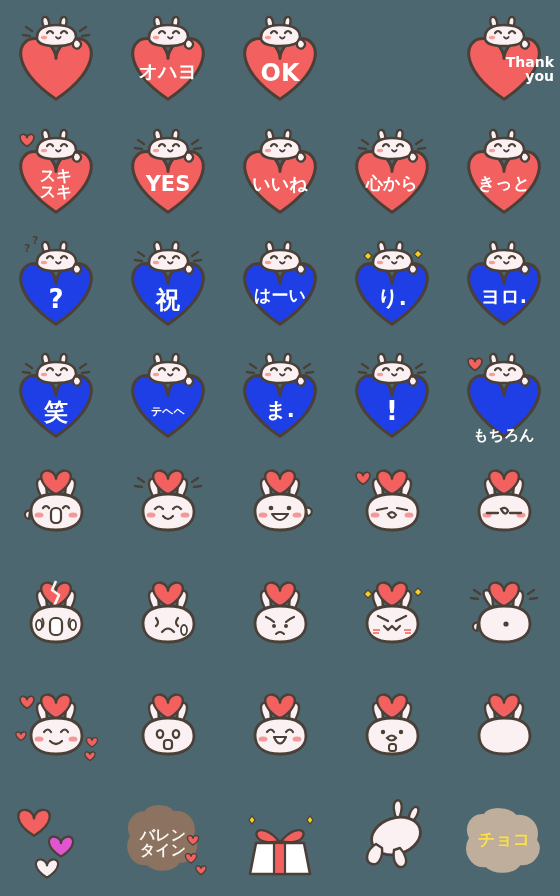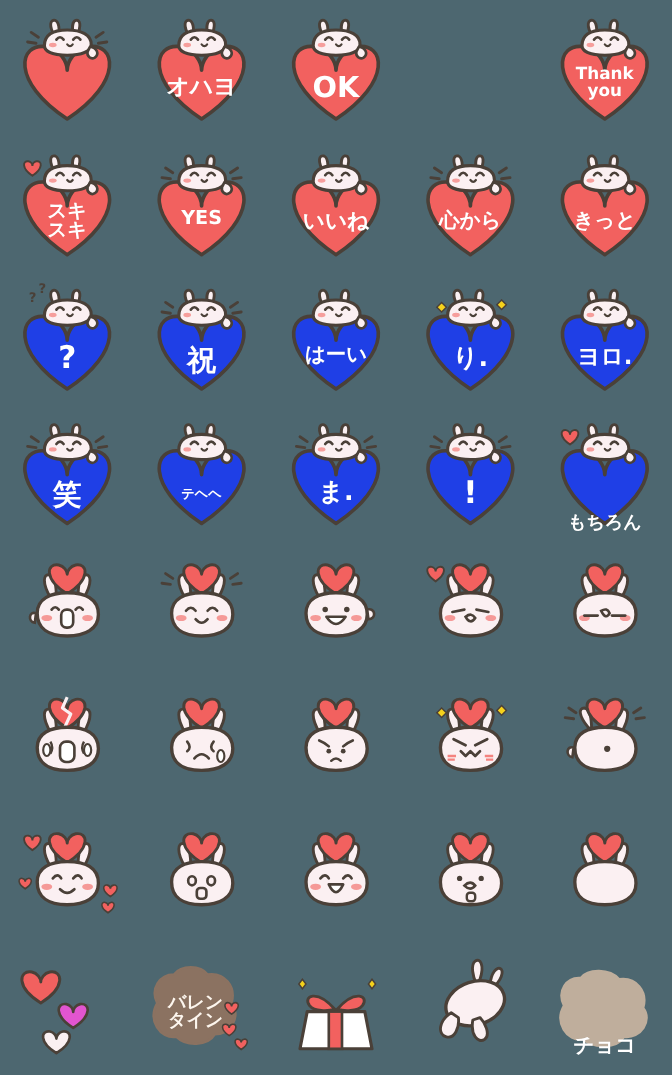--- a/index.html
+++ b/index.html
@@ -30,21 +30,21 @@
     text-align:center;
     color:#ffffff;
     font-family:"DejaVu Sans", sans-serif;
     font-weight:700;
     pointer-events:none;
     letter-spacing:0px;
     text-shadow:0 0 1px rgba(0,0,0,.08);
   }
   .cap.two{line-height:1.02;}
   .cap.brown{color:#fdf6ee;}
-  .cap.choco{color:#ffffff;margin-top:32px;}
+  .cap.choco{color:#fde047;}
 </style>
 </head>
 <body>
 
 <div id="grid">
     <div class="cell" style="left: 0px; top: -1px;">
       <div class="art">
         <svg viewBox="0 0 100 100" xmlns="http://www.w3.org/2000/svg">
           <g stroke="#4a4038" stroke-width="2.4" stroke-linecap="round">
             <path d="M20 22 L 26 26"></path>
@@ -106,21 +106,21 @@
           <path d="M 50 94.2 C 2.8800000000000026 63.4, 8.959999999999994 29.799999999999997, 33.28 34 C 43.92 36.1, 49.99 46.6, 50 53.6 C 50.01 46.6, 56.08 36.1, 66.72 34 C 91.04 29.799999999999997, 97.12 63.4, 50 94.2 Z" fill="#f2615f" stroke="#4a4038" stroke-width="3" stroke-linejoin="round"></path>
           <path d="M40 26 C 34 16, 36 11, 40 12 C 43 13, 44 20, 43 26 Z" fill="#fbf0f2" stroke="#4a4038" stroke-width="2.4" stroke-linejoin="round"></path>
           <path d="M58 26 C 62 16, 61 11, 57 12 C 54 13, 54 20, 55 26 Z" fill="#fbf0f2" stroke="#4a4038" stroke-width="2.4" stroke-linejoin="round"></path>
           <path d="M31 33 C 31 23, 40 20, 50 20 C 62 20, 70 24, 70 32 C 70 38, 62 41, 50 41 C 38 41, 31 38, 31 33 Z" fill="#fbf0f2" stroke="#4a4038" stroke-width="2.6" stroke-linejoin="round"></path>
           <path d="M41 28 q 3 -4 6 0" fill="none" stroke="#4a4038" stroke-width="2.2" stroke-linecap="round"></path>
           <path d="M55 28 q 3 -4 6 0" fill="none" stroke="#4a4038" stroke-width="2.2" stroke-linecap="round"></path>
           <path d="M50 32 q 2.4 3 4.6 0" fill="none" stroke="#4a4038" stroke-width="1.8" stroke-linecap="round"></path>
           <ellipse cx="38" cy="32.5" rx="3.2" ry="1.8" fill="#f4837f" opacity=".75"></ellipse>
           <path d="M69 34 C 75 35, 77 40, 73 43 C 70 45, 66 42, 67 38 Z" fill="#fbf0f2" stroke="#4a4038" stroke-width="2.2" stroke-linejoin="round"></path>
         </svg>
-        <div class="cap two" style="font-size: 14px; top: 50px;">
+        <div class="cap two" style="font-size: 14px; top: 50px; text-align: right;">
           <div>Thank</div>
           <div>you</div>
         </div>
       </div>
     </div>
     <div class="cell" style="left: 0px; top: 112px;">
       <div class="art">
         <svg viewBox="0 0 100 100" xmlns="http://www.w3.org/2000/svg">
           <path d="M 21 28.44 C 11.7 22.28, 12.899999999999999 15.559999999999999, 17.7 16.4 C 19.8 16.82, 20.99 18.92, 21 20.32 C 21.01 18.92, 22.2 16.82, 24.3 16.4 C 29.1 15.559999999999999, 30.3 22.28, 21 28.44 Z" fill="#f2615f" stroke="#4a4038" stroke-width="1.6"></path>
           <path d="M 50 94.2 C 2.8800000000000026 63.4, 8.959999999999994 29.799999999999997, 33.28 34 C 43.92 36.1, 49.99 46.6, 50 53.6 C 50.01 46.6, 56.08 36.1, 66.72 34 C 91.04 29.799999999999997, 97.12 63.4, 50 94.2 Z" fill="#f2615f" stroke="#4a4038" stroke-width="3" stroke-linejoin="round"></path>
@@ -151,21 +151,21 @@
           <path d="M 50 94.2 C 2.8800000000000026 63.4, 8.959999999999994 29.799999999999997, 33.28 34 C 43.92 36.1, 49.99 46.6, 50 53.6 C 50.01 46.6, 56.08 36.1, 66.72 34 C 91.04 29.799999999999997, 97.12 63.4, 50 94.2 Z" fill="#f2615f" stroke="#4a4038" stroke-width="3" stroke-linejoin="round"></path>
           <path d="M40 26 C 34 16, 36 11, 40 12 C 43 13, 44 20, 43 26 Z" fill="#fbf0f2" stroke="#4a4038" stroke-width="2.4" stroke-linejoin="round"></path>
           <path d="M58 26 C 62 16, 61 11, 57 12 C 54 13, 54 20, 55 26 Z" fill="#fbf0f2" stroke="#4a4038" stroke-width="2.4" stroke-linejoin="round"></path>
           <path d="M31 33 C 31 23, 40 20, 50 20 C 62 20, 70 24, 70 32 C 70 38, 62 41, 50 41 C 38 41, 31 38, 31 33 Z" fill="#fbf0f2" stroke="#4a4038" stroke-width="2.6" stroke-linejoin="round"></path>
           <path d="M41 28 q 3 -4 6 0" fill="none" stroke="#4a4038" stroke-width="2.2" stroke-linecap="round"></path>
           <path d="M55 28 q 3 -4 6 0" fill="none" stroke="#4a4038" stroke-width="2.2" stroke-linecap="round"></path>
           <path d="M50 32 q 2.4 3 4.6 0" fill="none" stroke="#4a4038" stroke-width="1.8" stroke-linecap="round"></path>
           <ellipse cx="38" cy="32.5" rx="3.2" ry="1.8" fill="#f4837f" opacity=".75"></ellipse>
           <path d="M69 34 C 75 35, 77 40, 73 43 C 70 45, 66 42, 67 38 Z" fill="#fbf0f2" stroke="#4a4038" stroke-width="2.2" stroke-linejoin="round"></path>
         </svg>
-        <div class="cap" style="font-size: 16px; top: 54px;">
+        <div class="cap" style="font-size: 21px; top: 54px;">
           <div>YES</div>
         </div>
       </div>
     </div>
     <div class="cell" style="left: 224px; top: 112px;">
       <div class="art">
         <svg viewBox="0 0 100 100" xmlns="http://www.w3.org/2000/svg">
           <path d="M 50 94.2 C 2.8800000000000026 63.4, 8.959999999999994 29.799999999999997, 33.28 34 C 43.92 36.1, 49.99 46.6, 50 53.6 C 50.01 46.6, 56.08 36.1, 66.72 34 C 91.04 29.799999999999997, 97.12 63.4, 50 94.2 Z" fill="#f2615f" stroke="#4a4038" stroke-width="3" stroke-linejoin="round"></path>
           <path d="M40 26 C 34 16, 36 11, 40 12 C 43 13, 44 20, 43 26 Z" fill="#fbf0f2" stroke="#4a4038" stroke-width="2.4" stroke-linejoin="round"></path>
           <path d="M58 26 C 62 16, 61 11, 57 12 C 54 13, 54 20, 55 26 Z" fill="#fbf0f2" stroke="#4a4038" stroke-width="2.4" stroke-linejoin="round"></path>

